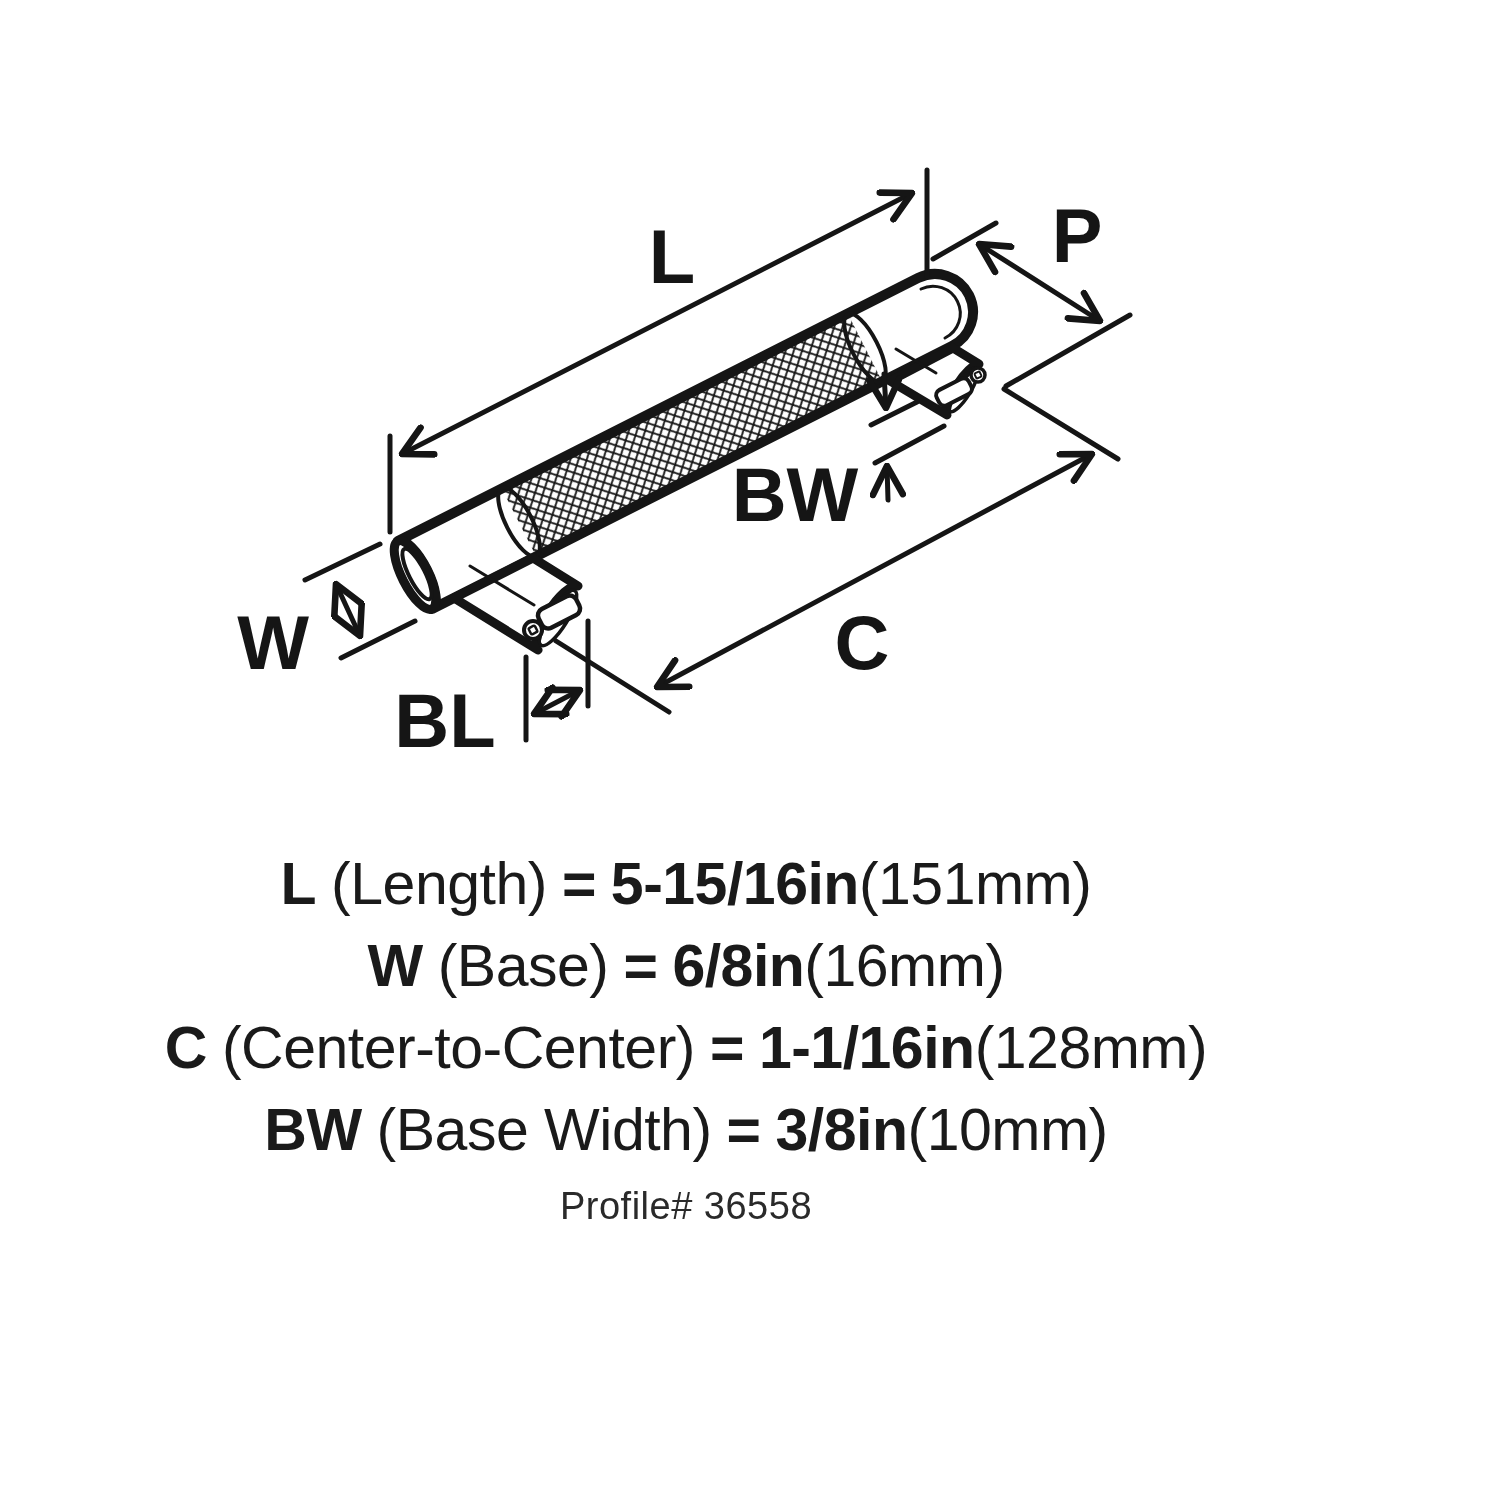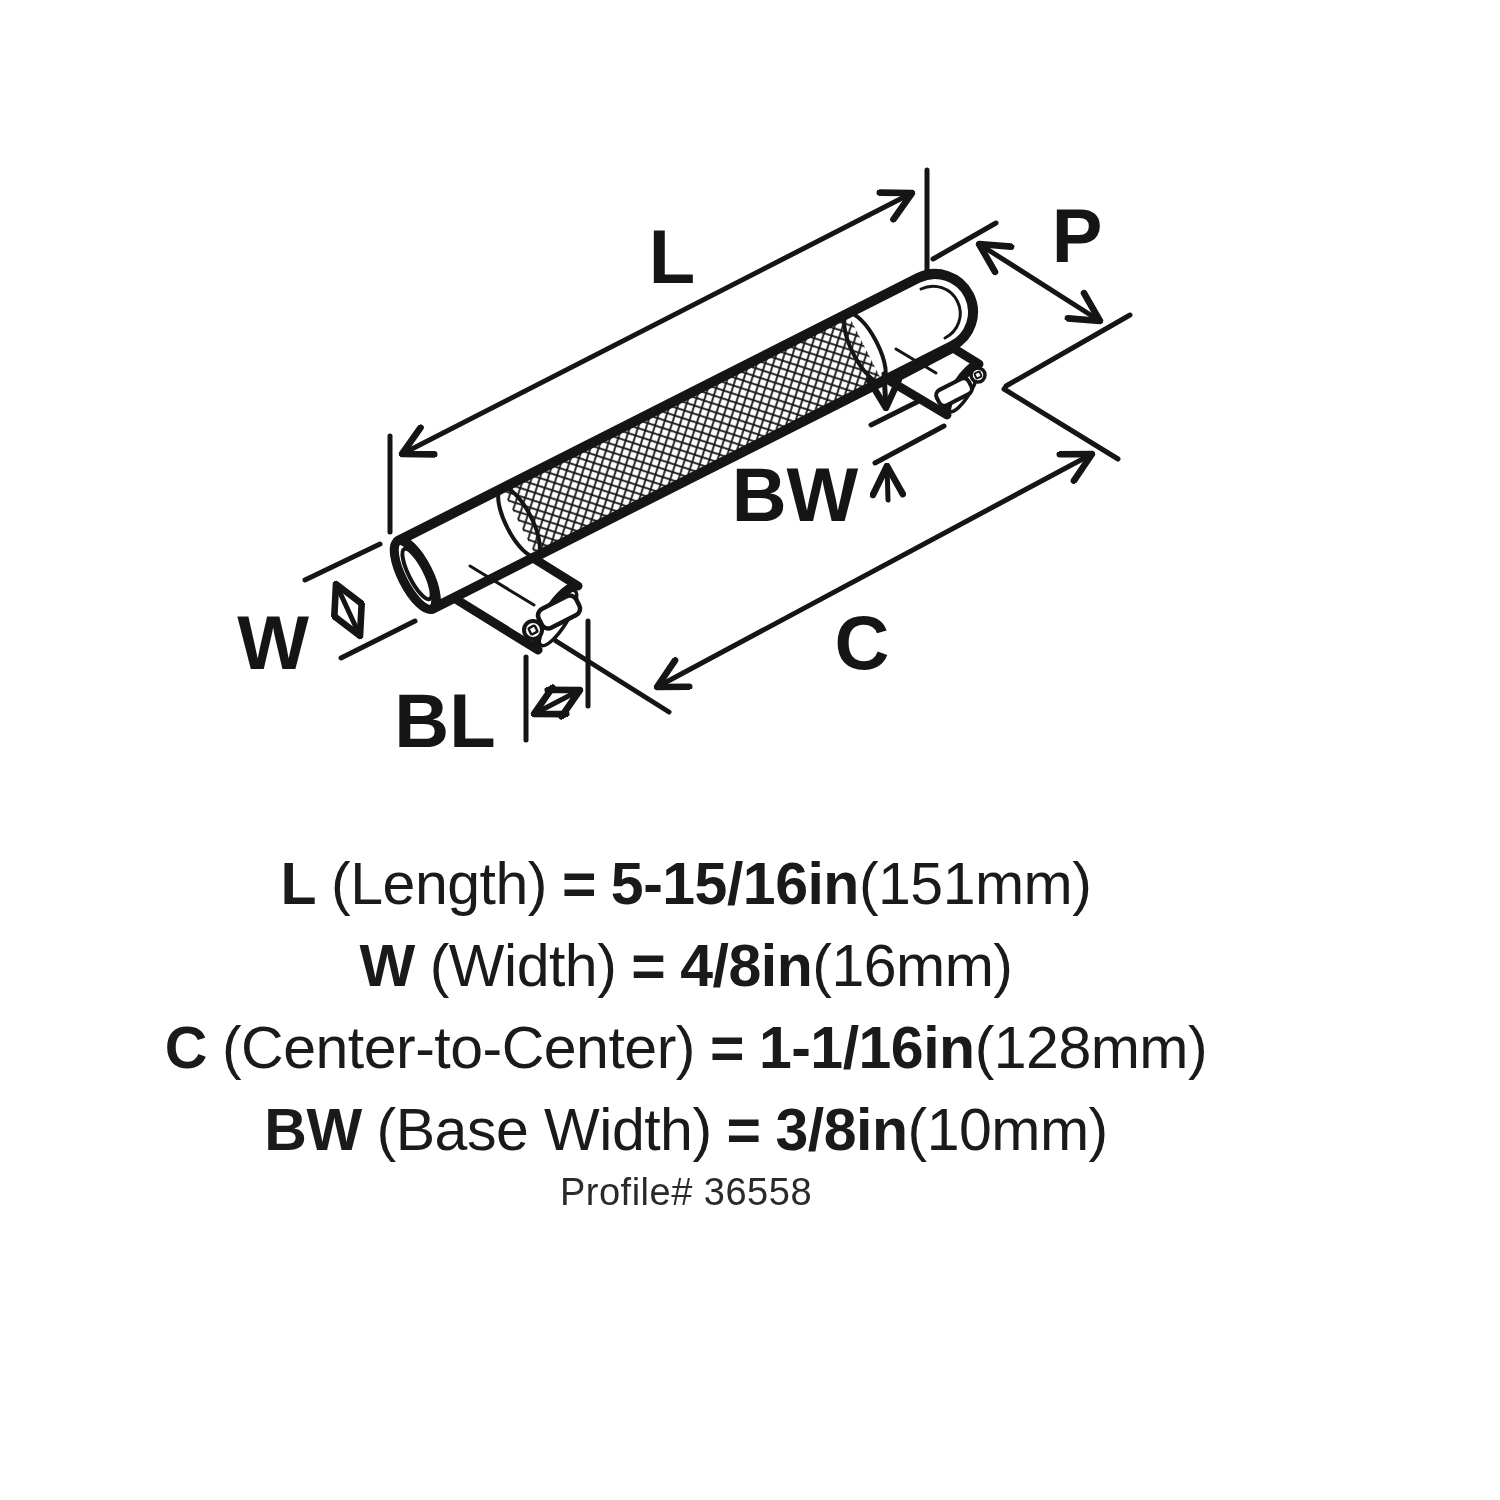--- a/index.html
+++ b/index.html
@@ -21,21 +21,21 @@
   .legend-row{
     line-height:82px;font-size:59px;letter-spacing:-0.5px;
     white-space:nowrap;color:#1a1a1a;
   }
   .legend-row .sym{font-weight:700;margin-right:15px;}
   .legend-row .nm{font-weight:400;margin-right:15px;}
   .legend-row .eq{font-weight:700;margin-right:15px;}
   .legend-row .val{font-weight:700;}
   .legend-row .met{font-weight:400;}
   #profile-line{
-    font-size:38px;font-weight:400;color:#2a2a2a;
+    margin-top:14px;font-size:38px;font-weight:400;color:#2a2a2a;
     letter-spacing:0.5px;
   }
 </style>
 </head>
 <body>
 
 <div id="stage">
 
   <svg width="1500" height="840" viewBox="0 0 1500 840">
     <defs>
@@ -123,21 +123,21 @@
       <text class="dim-label" x="862" y="669">C</text>
       <text class="dim-label" x="445" y="747">BL</text>
     </g>
   </svg>
 
   <div id="legend">
     <div class="legend-row">
       <span class="sym">L</span><span class="nm">(Length)</span><span class="eq">=</span><span class="val">5-15/16in</span><span class="met">(151mm)</span>
     </div>
     <div class="legend-row">
-      <span class="sym">W</span><span class="nm">(Width)</span><span class="eq">=</span><span class="val">4/8in</span><span class="met">(16mm)</span>
+      <span class="sym">W</span><span class="nm">(Base)</span><span class="eq">=</span><span class="val">6/8in</span><span class="met">(16mm)</span>
     </div>
     <div class="legend-row">
       <span class="sym">C</span><span class="nm">(Center-to-Center)</span><span class="eq">=</span><span class="val">1-1/16in</span><span class="met">(128mm)</span>
     </div>
     <div class="legend-row">
       <span class="sym">BW</span><span class="nm">(Base Width)</span><span class="eq">=</span><span class="val">3/8in</span><span class="met">(10mm)</span>
     </div>
     <div id="profile-line">Profile# 36558</div>
   </div>
 

